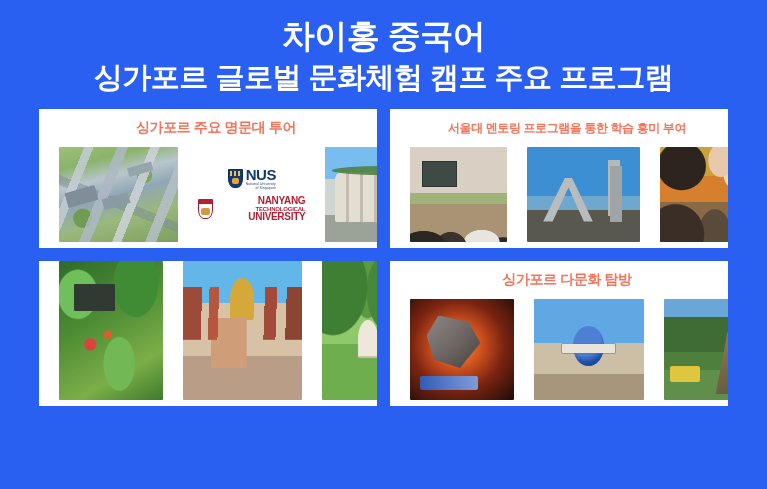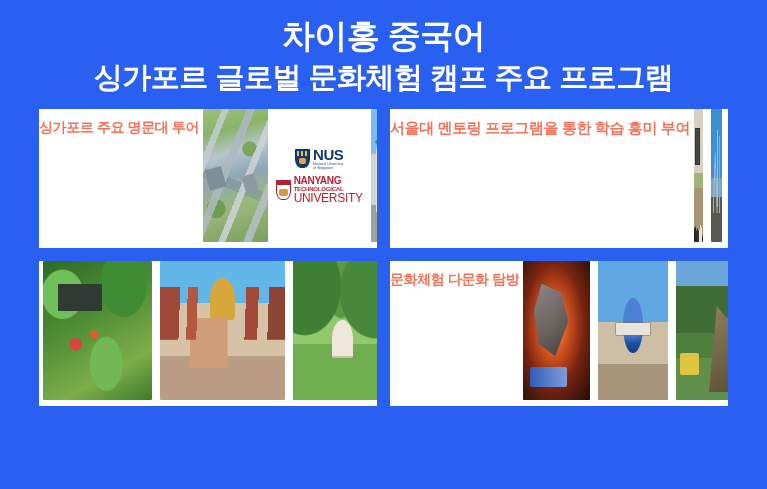--- a/index.html
+++ b/index.html
@@ -23,36 +23,37 @@
   
   .grid{
     margin:16px 39px 0 39px;
     display:grid;
     grid-template-columns:1fr 1fr;
     grid-template-rows:139px 145px;
     gap:13px 13px;
   }
   .card{
     background:#ffffff;
-    display:flex;flex-direction:row;
+    display:flex;flex-direction:column;
     overflow:hidden;
+    padding-left:16px;
   }
   .card-header{
     height:38px;flex:0 0 38px;
     display:flex;align-items:center;justify-content:center;
     color:#f2745a;font-weight:bold;font-size:14px;
     letter-spacing:-0.4px;white-space:nowrap;
     background:#ffffff;
   }
-  .card-header.small{font-size:15px;text-align:right;}
+  .card-header.small{font-size:12px;text-align:right;}
   .card-body{
     flex:1;display:flex;align-items:center;justify-content:center;
     padding:0 4px 6px 4px;background:#ffffff;
   }
-  .strip{display:flex;width:100%;height:100%;gap:8px;}
+  .strip{display:flex;width:100%;height:100%;gap:20px;text-align:right;}
   .ph{position:relative;overflow:hidden;border-radius:1px;}
 
   
   .nus-aerial{
     flex:0 0 38%;
     background:
       radial-gradient(circle at 20% 75%, #6f9b52 0 9px, transparent 10px),
       radial-gradient(circle at 72% 30%, #7ca75c 0 7px, transparent 8px),
       linear-gradient(165deg,#9fc07a 0%,#8ab36a 18%,#b9c5cc 34%,#8fa7b5 50%,#9bb87c 70%,#7ba05e 100%);
   }
@@ -98,21 +99,21 @@
   .crest-ntu::after{
     content:"";position:absolute;left:2px;right:2px;top:7px;height:7px;
     background:#d39a3c;border-radius:2px;
   }
   .logo-text{display:flex;flex-direction:column;line-height:1;}
   .logo-abbr{font-size:15px;font-weight:bold;color:#123a6e;letter-spacing:-0.5px;}
   .logo-sub{font-size:3.4px;color:#2b4a75;letter-spacing:.1px;margin-top:1px;}
   .ntu-text{display:flex;flex-direction:column;line-height:1.05;}
   .ntu-l1{font-size:10px;font-weight:bold;color:#b51f33;letter-spacing:-0.3px;}
   .ntu-l2{font-size:6px;font-weight:bold;color:#b51f33;letter-spacing:-0.2px;}
-  .ntu-l3{font-size:12px;font-weight:normal;color:#b51f33;letter-spacing:-0.3px;}
+  .ntu-l3{font-size:10px;font-weight:bold;color:#b51f33;letter-spacing:-0.3px;margin-left:32px;}
   .hive{
     flex:0 0 38%;
     background:linear-gradient(#79bdf0 0 34%,#cfd6d2 34% 72%,#9ba398 72%);
   }
   .hive::before{
     content:"";position:absolute;left:8%;top:26%;width:84%;height:52%;
     background:
       repeating-linear-gradient(90deg,#e3ded2 0 11px,#c4bdaf 11px 14px),
       #ded8cb;
     border-radius:7px 7px 2px 2px;
@@ -316,21 +317,21 @@
       <div class="card-body">
         <div class="strip">
           <div class="ph birdpark"></div>
           <div class="ph kampong"></div>
           <div class="ph botanic"></div>
         </div>
       </div>
     </div>
 
     <div class="card">
-      <div class="card-header">문화체험 다문화 탐방</div>
+      <div class="card-header">싱가포르 다문화 탐방</div>
       <div class="card-body">
         <div class="strip">
           <div class="ph transformers"></div>
           <div class="ph universal"></div>
           <div class="ph jurassic"></div>
         </div>
       </div>
     </div>
 
   </div>

